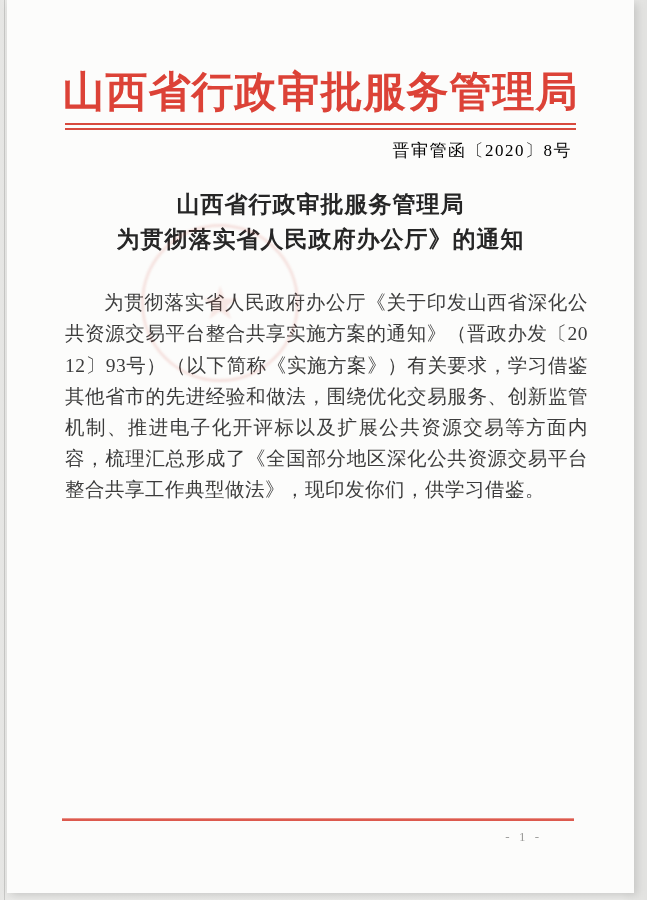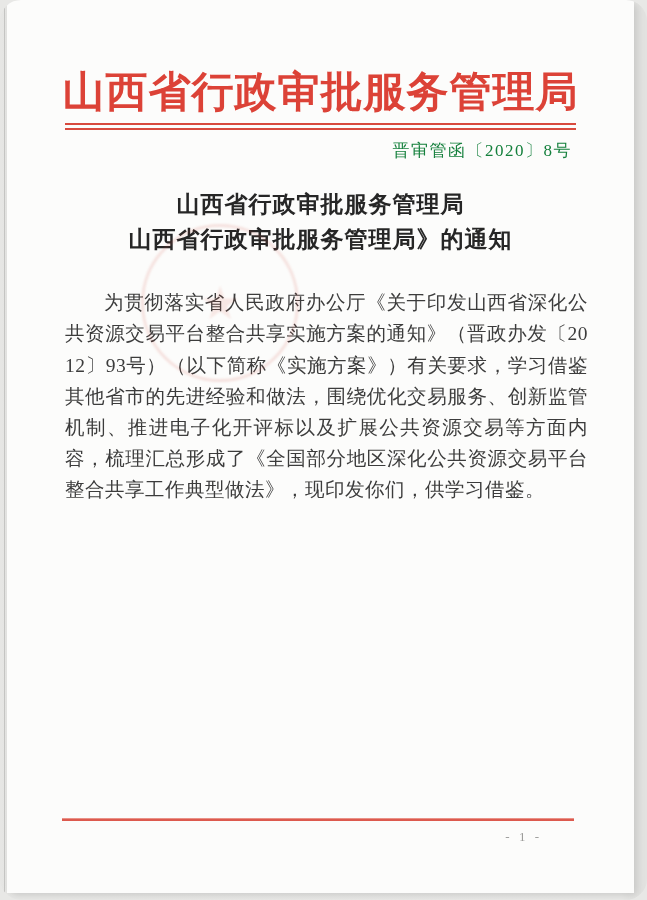--- a/index.html
+++ b/index.html
@@ -9,21 +9,20 @@
     height: 900px;
     background: #e8e8e6;
     font-family: "Liberation Serif", "DejaVu Serif", serif;
   }
   .scan {
     position: relative;
     width: 647px;
     height: 900px;
     overflow: hidden;
     background: linear-gradient(90deg, #e6e6e4 0%, #eeeeec 2%, #efefed 96%, #e2e2e0 100%);
-    border-radius: 21px;
   }
   
   .scan::before {
     content: "";
     position: absolute;
     left: 4px;
     top: 0;
     width: 1px;
     height: 100%;
     background: #c8c8c6;
@@ -52,21 +51,21 @@
     margin: 9px auto 0 auto;
     height: 3px;
     border-top: 2px solid #d84a3e;
     border-bottom: 2px solid #d84a3e;
   }
   .doc-number {
     margin-top: 9px;
     padding-right: 62px;
     text-align: right;
     font-size: 17px;
-    color: #15803d;
+    color: #000000;
     letter-spacing: 1.5px;
     white-space: nowrap;
   }
   .doc-title {
     margin-top: 25px;
     text-align: center;
     font-weight: bold;
     font-size: 23px;
     line-height: 35px;
     color: #262626;
@@ -131,21 +130,21 @@
   <div class="page">
 
     <div class="letterhead">山西省行政审批服务管理局</div>
 
     <div class="double-rule"></div>
 
     <div class="doc-number">晋审管函〔2020〕8号</div>
 
     <div class="doc-title">
       <div>山西省行政审批服务管理局</div>
-      <div>山西省行政审批服务管理局》的通知</div>
+      <div>为贯彻落实省人民政府办公厅》的通知</div>
     </div>
 
     <div class="seal-watermark">
       <span class="seal-star">★</span>
     </div>
 
     <div class="doc-body">
       <p class="para">为贯彻落实省人民政府办公厅《关于印发山西省深化公共资源交易平台整合共享实施方案的通知》（晋政办发〔2012〕93号）（以下简称《实施方案》）有关要求，学习借鉴其他省市的先进经验和做法，围绕优化交易服务、创新监管机制、推进电子化开评标以及扩展公共资源交易等方面内容，梳理汇总形成了《全国部分地区深化公共资源交易平台整合共享工作典型做法》，现印发你们，供学习借鉴。</p>
     </div>
 

